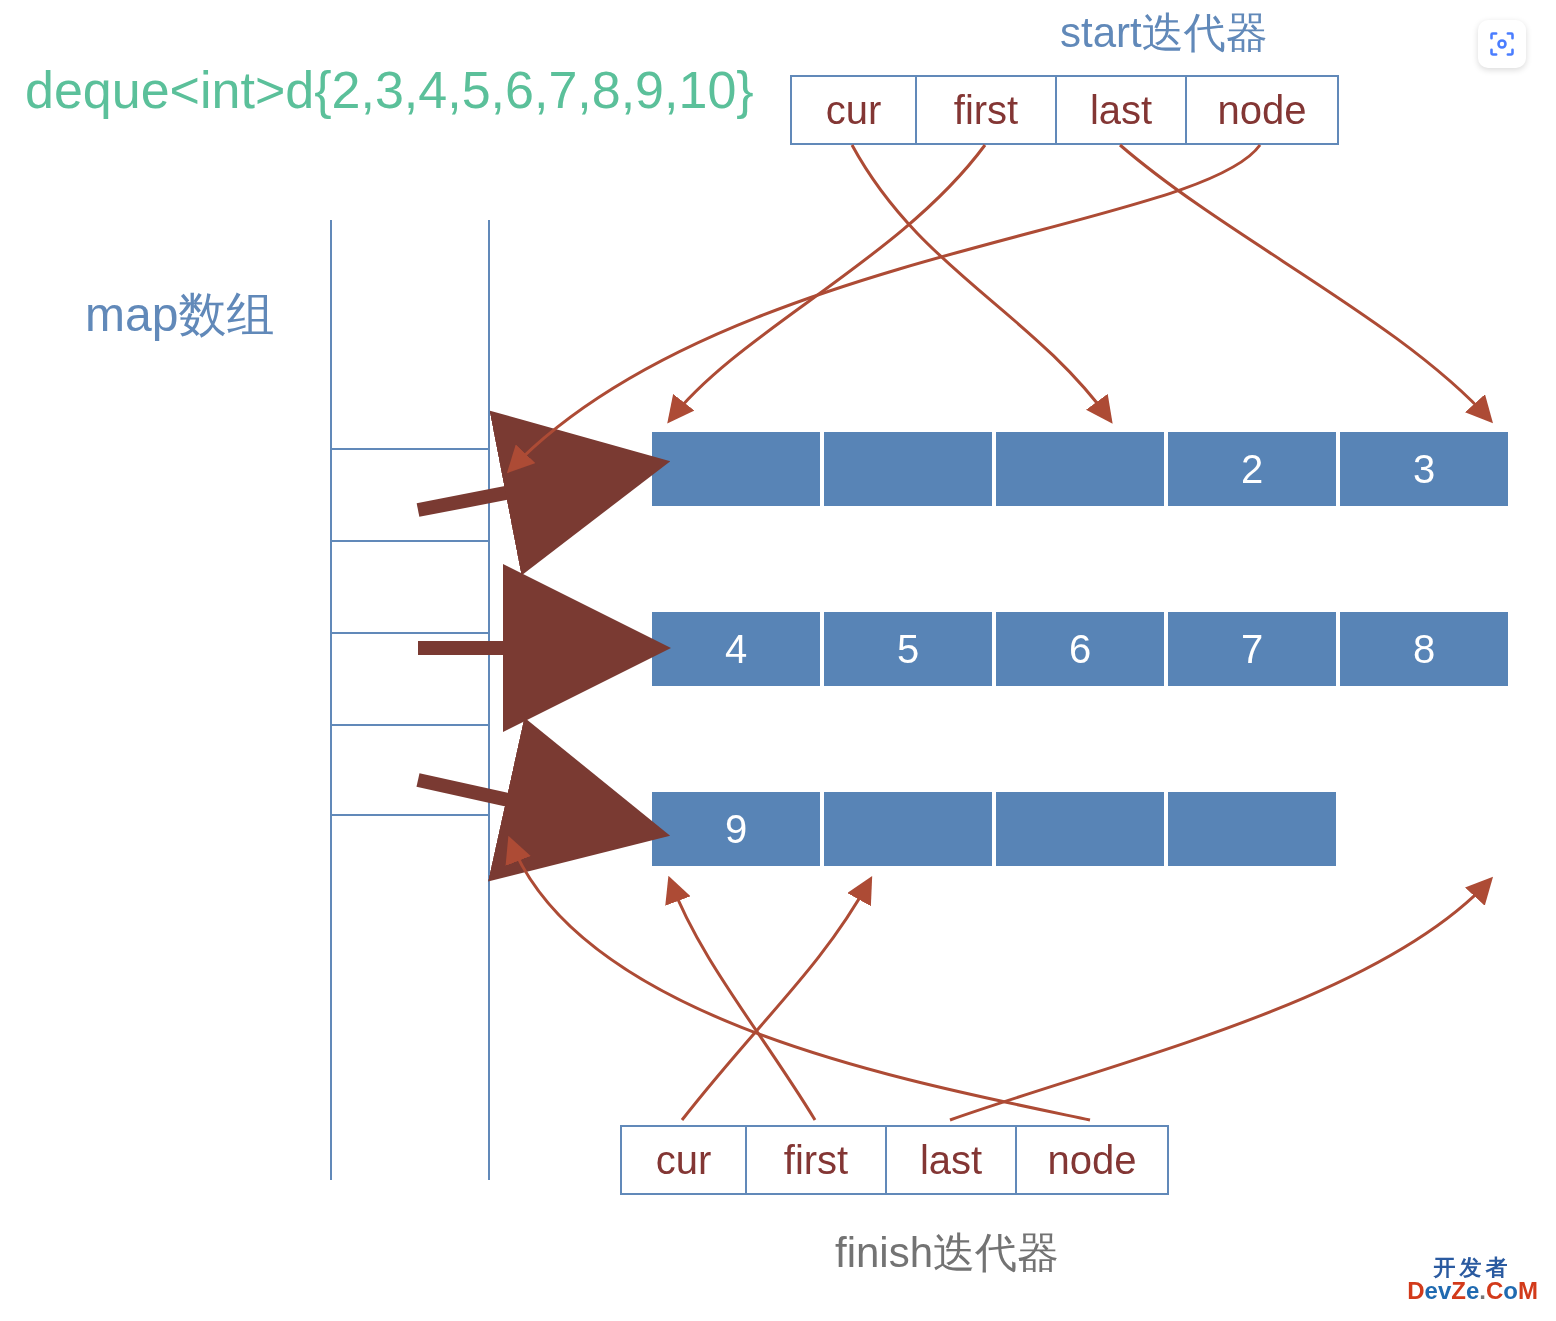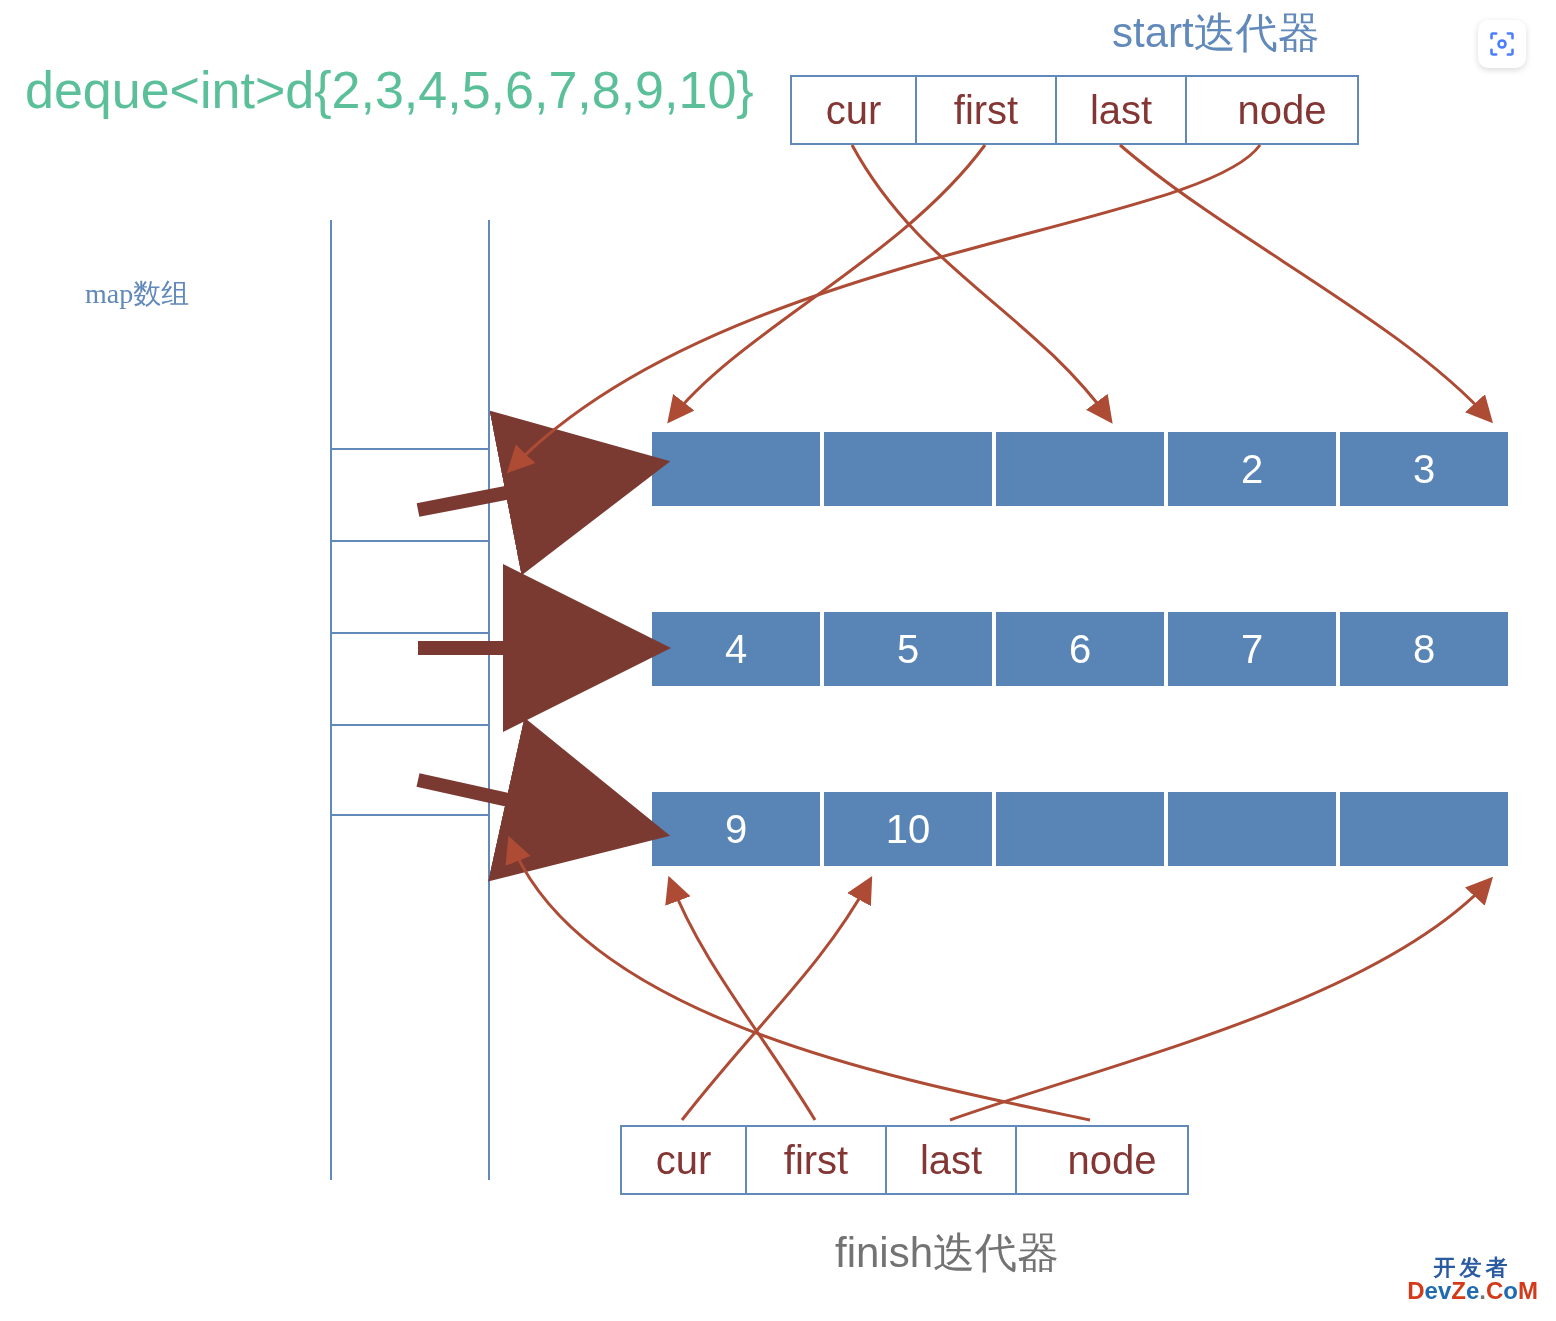--- a/index.html
+++ b/index.html
@@ -16,55 +16,54 @@
   .title {
     position: absolute;
     left: 25px;
     top: 60px;
     font-size: 52px;
     color: #5bc09a;
     font-weight: 500;
   }
   .start-label {
     position: absolute;
-    left: 1112px;
+    left: 1060px;
     top: 5px;
     font-size: 42px;
     color: #6189b9;
   }
   .finish-label {
     position: absolute;
     left: 835px;
     top: 1225px;
     font-size: 42px;
     color: #737373;
   }
   .map-label {
     position: absolute;
     left: 85px;
-    top: 275px;
-    font-size: 28px;
+    top: 283px;
+    font-size: 48px;
     color: #6189b9;
-    font-family: Liberation Serif, serif;
   }
   .iter-box {
     position: absolute;
     display: flex;
     border: 2px solid #6189b9;
   }
   .iter-cell {
     border-right: 2px solid #6189b9;
     display: flex;
     align-items: center;
     justify-content: center;
     font-size: 40px;
     color: #833634;
     height: 66px;
   }
-  .iter-cell:last-child { border-right: none; margin-left: 20px; }
+  .iter-cell:last-child { border-right: none; }
   .start-iter { left: 790px; top: 75px; }
   .finish-iter { left: 620px; top: 1125px; }
   .map-col {
     position: absolute;
     left: 330px;
     top: 220px;
     width: 160px;
     height: 960px;
     border-left: 2px solid #6189b9;
     border-right: 2px solid #6189b9;
@@ -178,21 +177,20 @@
 <div class="buffer buf2">
   <div class="buf-cell">4</div>
   <div class="buf-cell">5</div>
   <div class="buf-cell">6</div>
   <div class="buf-cell">7</div>
   <div class="buf-cell">8</div>
 </div>
 
 <div class="buffer buf3">
   <div class="buf-cell">9</div>
-  <div class="buf-cell">10</div>
   <div class="buf-cell"></div>
   <div class="buf-cell"></div>
   <div class="buf-cell"></div>
 </div>
 
 <div class="scan-icon">
   <svg width="28" height="28" viewBox="0 0 24 24" fill="none" stroke="#4a7dff" stroke-width="2.2" stroke-linecap="round">
     <path d="M3 7 V4 a1 1 0 0 1 1-1 h3"></path>
     <path d="M21 7 V4 a1 1 0 0 0-1-1 h-3"></path>
     <path d="M3 17 v3 a1 1 0 0 0 1 1 h3"></path>

